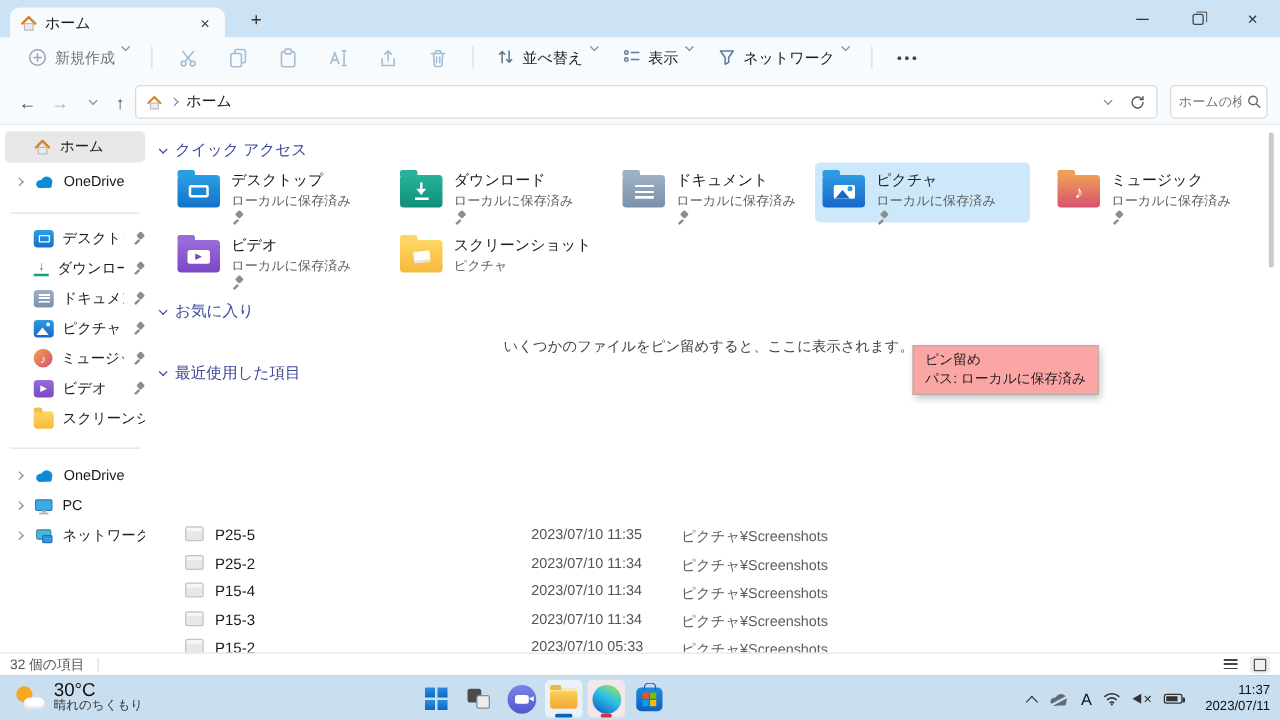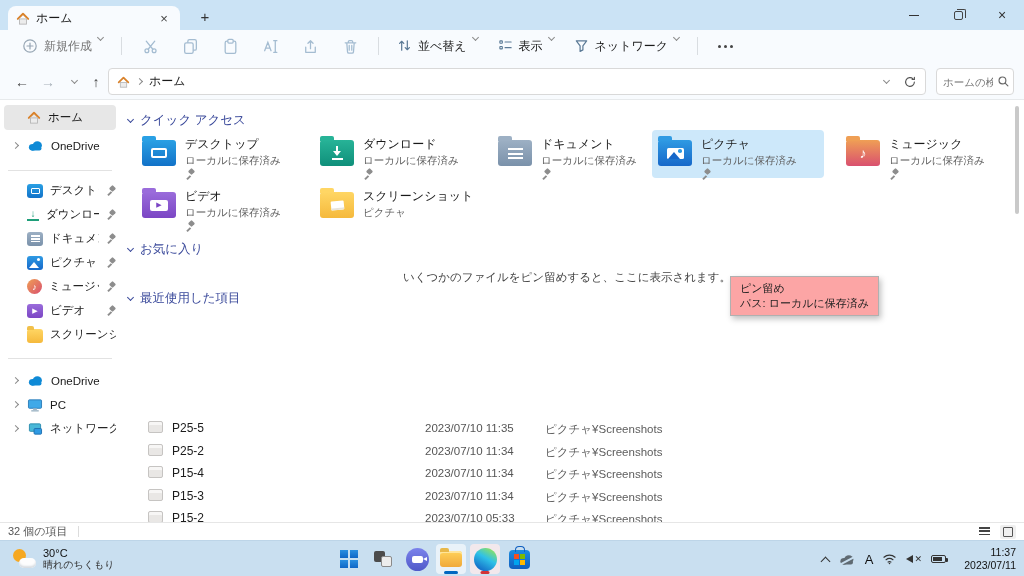--- a/index.html
+++ b/index.html
@@ -118,21 +118,21 @@
   .vb{width:16px;height:14px;display:flex;align-items:center;justify-content:center;border-radius:2px}
   .vb-det i{display:block;width:11px;height:9px;background:repeating-linear-gradient(180deg,#444 0 1.5px,transparent 1.5px 3.5px)}
   .vb-lg{background:#efefef}
   .vb-lg i{display:block;width:10px;height:10px;border:1.5px solid #555;border-radius:1px}
   
   .taskbar{position:absolute;left:0;top:540px;width:1024px;height:36px;background:#c9dff0;border-top:1px solid #bdd5e8}
   .weather{position:absolute;left:8px;top:3px;display:flex;align-items:center;gap:7px;height:30px;padding:0 4px;border-radius:4px}
   .wx{position:relative;width:24px;height:20px}
   .wx .sun{position:absolute;left:1px;top:0;width:13px;height:13px;border-radius:50%;background:#f6a821}
   .wx .cld{position:absolute;right:0;bottom:1px;width:17px;height:10px;border-radius:6px;background:#fdfdfd;box-shadow:inset 0 -2px 2px #d8dde2}
-  .wtemp{font-size:11px;line-height:12px;color:#111}
+  .wtemp{font-size:15px;line-height:12px;color:#111}
   .wdesc{font-size:10px;line-height:12px;color:#333}
   .tb-center{position:absolute;left:334px;top:3px;display:flex;align-items:center;gap:4px}
   .startbtn{width:30px;height:30px;border-radius:4px;display:flex;align-items:center;justify-content:center}
   .winlogo{display:grid;grid-template-columns:8px 8px;grid-template-rows:8px 8px;gap:1.5px}
   .winlogo i{background:linear-gradient(180deg,#2a8fe0,#0f66c6)}
   .tsearch{width:150px;height:27px;background:#fff;border:1px solid #d6dde3;border-radius:14px;display:flex;align-items:center;padding:0 5px 0 11px;gap:8px;margin:0 4px}
   .tsearch .slbl{flex:1;color:#555;font-size:11.5px}
   .bing{width:19px;height:19px;border-radius:50%;background:linear-gradient(135deg,#25a5e8,#0b5fc0);position:relative}
   .bing::after{content:"";position:absolute;right:3px;bottom:3px;width:8px;height:8px;border-radius:50%;background:#fff;opacity:.9}
   .tb-app{position:relative;width:30px;height:30px;border-radius:4px;display:flex;align-items:center;justify-content:center}

